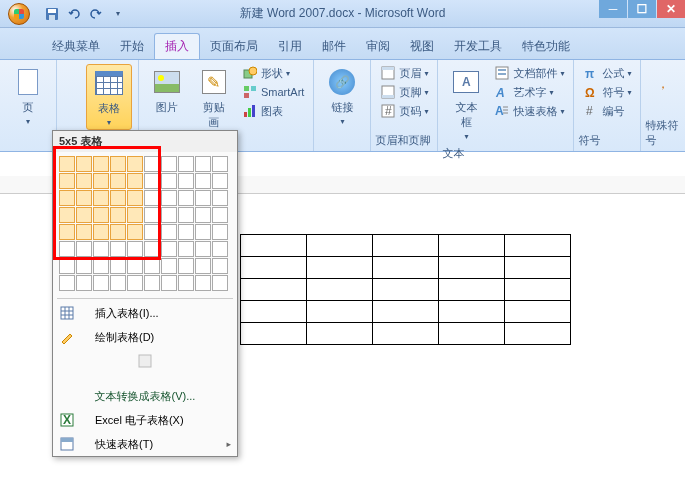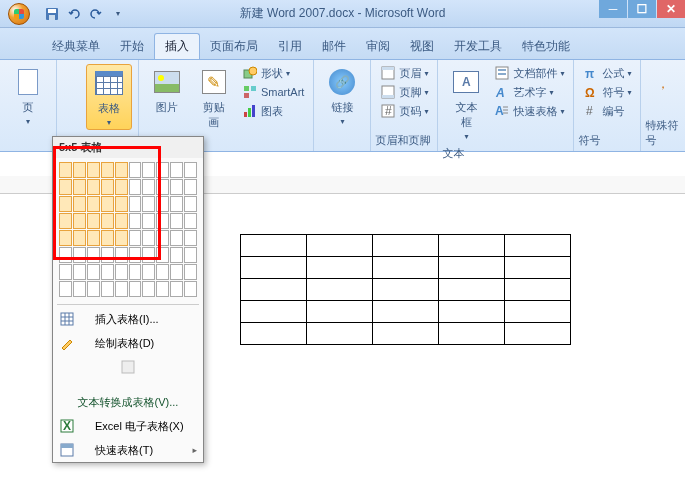--- a/index.html
+++ b/index.html
@@ -15,39 +15,39 @@
 .title-text { position: absolute; left: 50%; transform: translateX(-50%); color: #3b5a82; }
 .win-controls { position: absolute; right: 0; top: 0; display: flex; }
 .win-btn { width: 28px; height: 18px; display: flex; align-items: center; justify-content: center; font-weight: bold; color: #fff; }
 .win-min { background: #6fa8dc; }
 .win-max { background: #6fa8dc; margin: 0 1px; }
 .win-close { background: #e06666; }
 
 
 .tabs { height: 32px; background: linear-gradient(#d3e5fa, #c5dbf4); display: flex; align-items: flex-end; padding-left: 42px; border-bottom: 1px solid #8fb4e3; }
 .tab { padding: 4px 10px; color: #3b5a82; cursor: pointer; }
-.tab.active { background: #eaf2fc; border: 1px solid #8fb4e3; border-bottom: none; border-radius: 3px 3px 0 0; color: #0f172a; }
+.tab.active { background: #eaf2fc; border: 1px solid #8fb4e3; border-bottom: none; border-radius: 3px 3px 0 0; color: #a21caf; }
 
 
 .ribbon { height: 92px; background: linear-gradient(#eaf2fc, #d8e8fa); display: flex; border-bottom: 1px solid #8fb4e3; }
 .group { border-right: 1px solid #b8d0ec; padding: 2px 4px; display: flex; flex-direction: column; justify-content: space-between; position: relative; }
 .group-body { display: flex; gap: 3px; flex: 1; align-items: flex-start; padding: 2px; }
 .group-label { text-align: left; color: #3b5a82; font-size: 11px; padding: 1px 0; }
 .big-btn { display: flex; flex-direction: column; align-items: center; justify-content: center; padding: 2px 6px; gap: 2px; cursor: pointer; min-width: 36px; }
 .big-btn.selected { background: linear-gradient(#ffe8a6, #ffd35a); border: 1px solid #e8a33d; border-radius: 3px; margin-left: 23px; }
 .big-icon { width: 32px; height: 32px; display: flex; align-items: center; justify-content: center; }
 .btn-label { color: #3b5a82; font-size: 11px; text-align: center; }
 .drop-arrow { font-size: 8px; color: #3b5a82; }
 .small-stack { display: flex; flex-direction: column; gap: 1px; justify-content: space-between; }
 .small-btn { display: flex; align-items: center; gap: 3px; padding: 1px 3px; cursor: pointer; }
 .small-icon { width: 16px; height: 16px; display: flex; align-items: center; justify-content: center; }
 .small-label { color: #3b5a82; font-size: 11px; white-space: nowrap; }
 
 
-.table-dropdown { position: absolute; left: 52px; top: 136px; background: #fafafa; border: 1px solid #868686; box-shadow: 2px 2px 6px rgba(0,0,0,0.3); z-index: 100; width: 152px; }
+.table-dropdown { position: absolute; left: 52px; top: 130px; background: #fafafa; border: 1px solid #868686; box-shadow: 2px 2px 6px rgba(0,0,0,0.3); z-index: 100; width: 186px; }
 .td-header { padding: 3px 6px; background: #f0f0f0; font-weight: bold; color: #333; font-size: 11px; }
 .td-grid { padding: 4px 6px; }
 .grid-row { display: flex; gap: 1px; margin-bottom: 1px; }
 .grid-cell { width: 16px; height: 16px; border: 1px solid #aaa; background: #fff; }
 .grid-cell.sel { border: 1px solid #e8a33d; background: #ffe8b8; }
 .td-sep { height: 1px; background: #ccc; margin: 2px 4px; }
 .td-item { display: flex; align-items: center; gap: 20px; padding: 4px 6px; cursor: pointer; }
 .td-item.disabled { color: #14532d; flex-direction: column; }
 .td-item-icon { width: 16px; height: 16px; display: flex; align-items: center; justify-content: center; }
 .td-item-label { flex: 1; font-size: 11px; }

